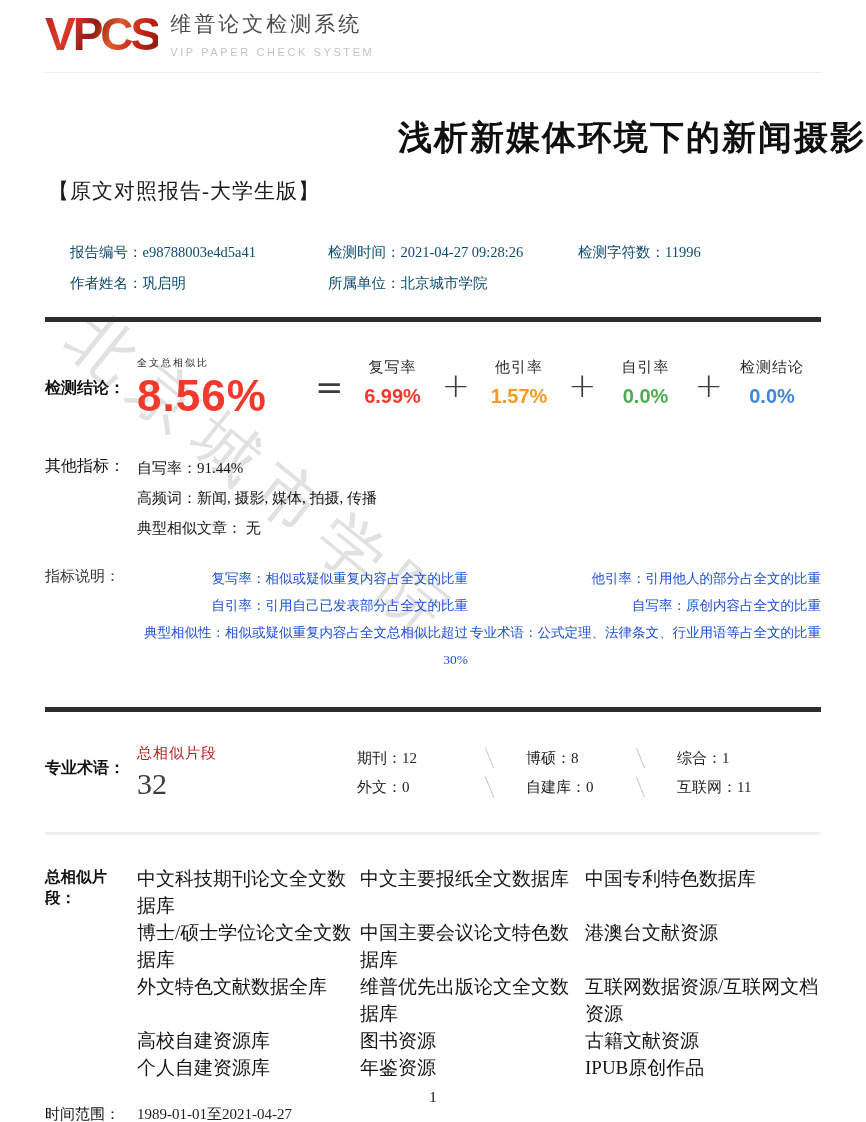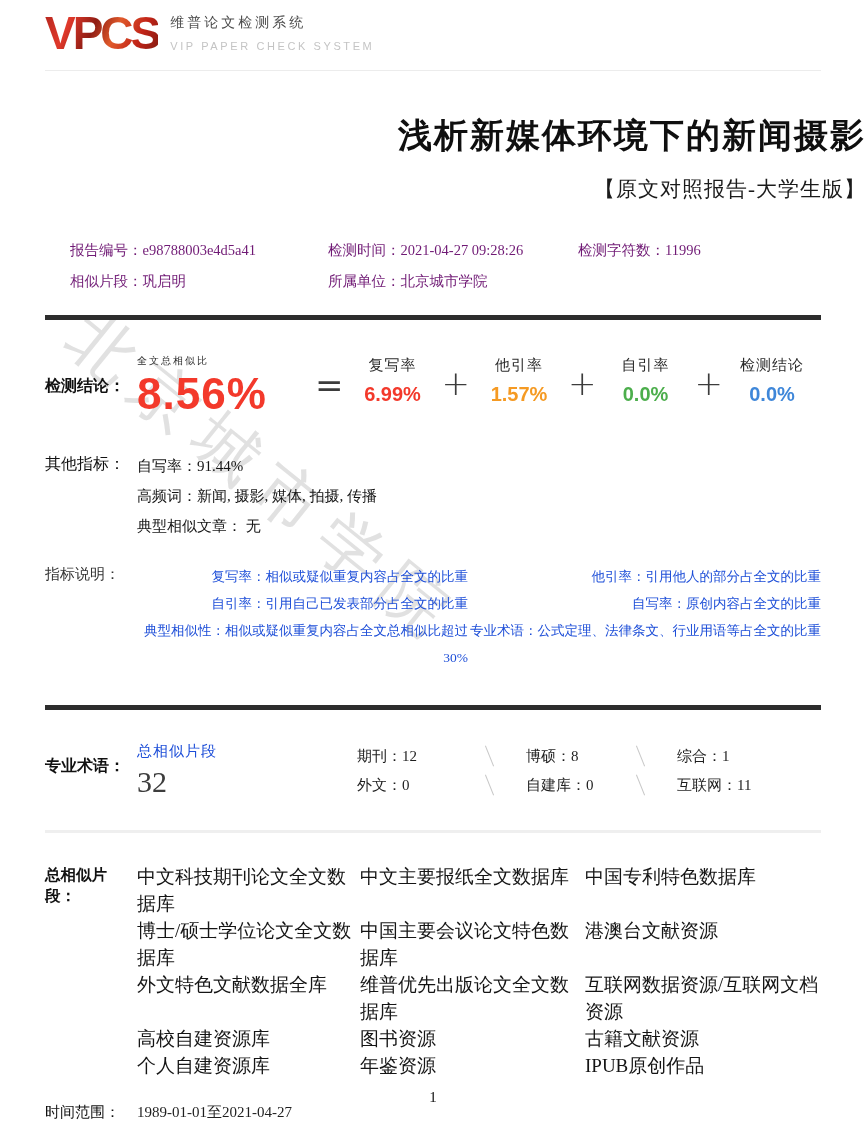--- a/index.html
+++ b/index.html
@@ -15,29 +15,29 @@
 
   
   .header { margin:0 45px; padding:10px 0 14px; border-bottom:1px solid #ececec; display:flex; align-items:center; }
   .logo { position:relative; font-family:"Liberation Sans","DejaVu Sans",sans-serif; font-weight:800;
     font-size:46px; line-height:1; letter-spacing:-3px;
     background:linear-gradient(115deg,#b3261e 0%,#e0392b 22%,#8f1d14 42%,#e05a2b 60%,#c22418 80%,#7e1a10 100%);
     -webkit-background-clip:text; background-clip:text; color:transparent; }
   .logo-plus { position:absolute; left:69%; top:52%; transform:translate(-50%,-50%); color:#fff;
     font-size:17px; font-weight:bold; -webkit-background-clip:initial; background:none; }
   .brand { margin-left:12px; font-family:"Liberation Sans","DejaVu Sans",sans-serif; }
-  .brand-cn { font-size:14px; color:#4d4d4d; letter-spacing:3px; }
+  .brand-cn { font-size:21px; color:#4d4d4d; letter-spacing:3px; }
   .brand-en { font-size:11px; color:#c4c4c4; letter-spacing:2.6px; margin-top:8px; }
 
   
   .title { margin-top:42px; text-align:right; font-size:34px; font-weight:bold; color:#0f0f0f; letter-spacing:2px; }
-  .subtitle { margin-top:16px; text-align:right; font-size:21px; color:#1b1b1b; letter-spacing:1px;padding-left:48px; }
-
-  
-  .meta { margin:32px 70px 0; font-size:14.5px; color:#701a75; }
+  .subtitle { margin-top:16px; text-align:left; font-size:21px; color:#1b1b1b; letter-spacing:1px;padding-left:48px; }
+
+  
+  .meta { margin:32px 70px 0; font-size:14.5px; color:#0c4a6e; }
   .meta-row { display:flex; line-height:31px; }
   .meta-cell-1 { width:258px; }
   .meta-cell-2 { width:250px; }
   .meta-cell-3 { flex:1; }
 
   .double-rule { margin:18px 45px 0; height:4px; border-top:2px solid #2d2d2d; border-bottom:3px solid #2d2d2d; }
   .light-rule { margin:30px 45px 0; border-top:3px solid #efefef; }
 
   .section { margin:0 45px; display:flex; }
   .sec-label { width:92px; flex:none; font-size:16px; color:#111; }
@@ -68,21 +68,21 @@
   .notes .sec-label { padding-top:2px; font-size:15px; color:#333; }
   .notes-cols { flex:1; display:flex; }
   .notes-col-left { width:331px; flex:none; }
   .notes-col-right { flex:1; }
   .notes-cols div { line-height:27px; font-size:13.5px; color:#1d4ed8;text-align:right; }
 
   
   .fragments { margin-top:30px; }
   .fragments .sec-label { padding-top:16px; }
   .frag-total { width:220px; flex:none; padding-top:2px; }
-  .frag-total-label { font-size:15px; color:#1d4ed8; letter-spacing:1px; }
+  .frag-total-label { font-size:15px; color:#b91c1c; letter-spacing:1px; }
   .frag-total-value { margin-top:4px; font-size:30px; color:#3d3d3d; }
   .frag-stats { flex:1; padding-top:2px; }
   .frag-row { display:flex; align-items:center; height:29px; font-size:15px; }
   .frag-cell { width:132px; }
   .slash { width:1px; height:22px; background:#c9c9c9; transform:rotate(-22deg); margin:0 18px 0 0; flex:none; }
   .frag-cell.after { padding-left:18px; }
 
   
   .scope { margin-top:30px; }
   .scope .sec-label { padding-top:2px; font-size:15.5px; }
@@ -125,21 +125,21 @@
         </div>
         <div class="meta-cell-2">
           <span>检测时间：</span><span>2021-04-27 09:28:26</span>
         </div>
         <div class="meta-cell-3">
           <span>检测字符数：</span><span>11996</span>
         </div>
       </div>
       <div class="meta-row">
         <div class="meta-cell-1">
-          <span>相似片段：</span><span>巩启明</span>
+          <span>作者姓名：</span><span>巩启明</span>
         </div>
         <div class="meta-cell-2">
           <span>所属单位：</span><span>北京城市学院</span>
         </div>
         <div class="meta-cell-3"></div>
       </div>
     </div>
 
     <div class="double-rule"></div>
 

